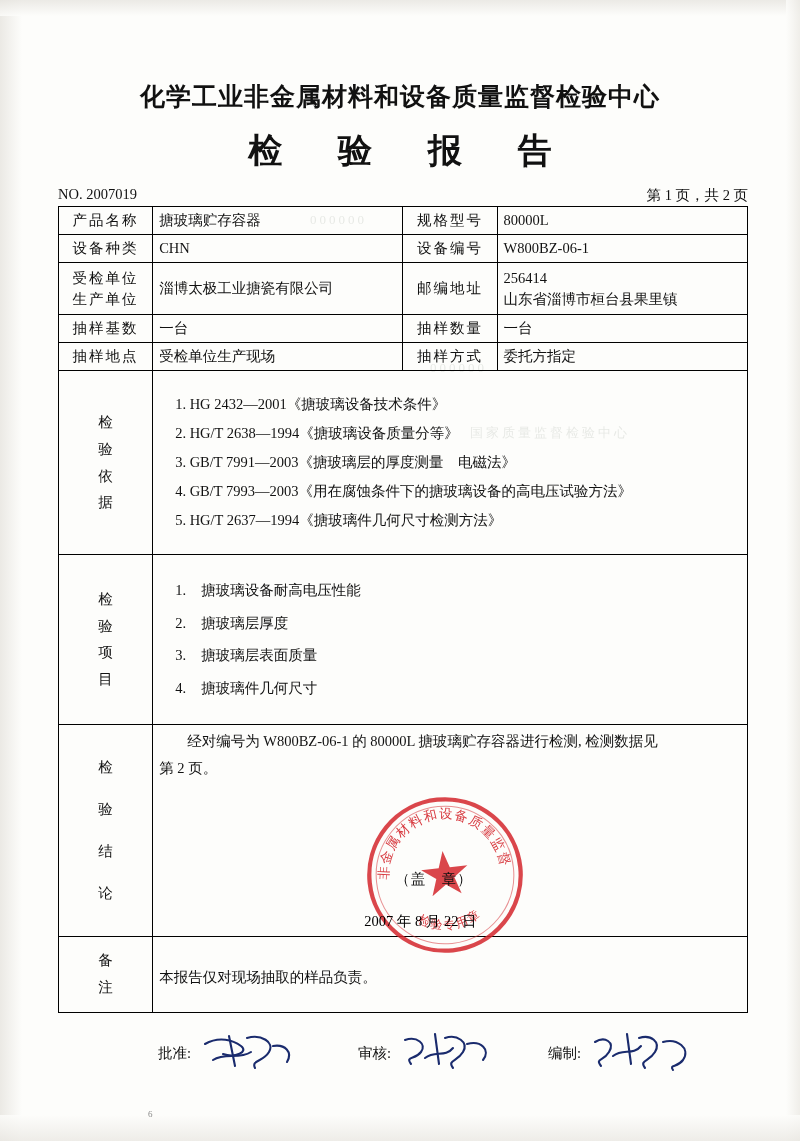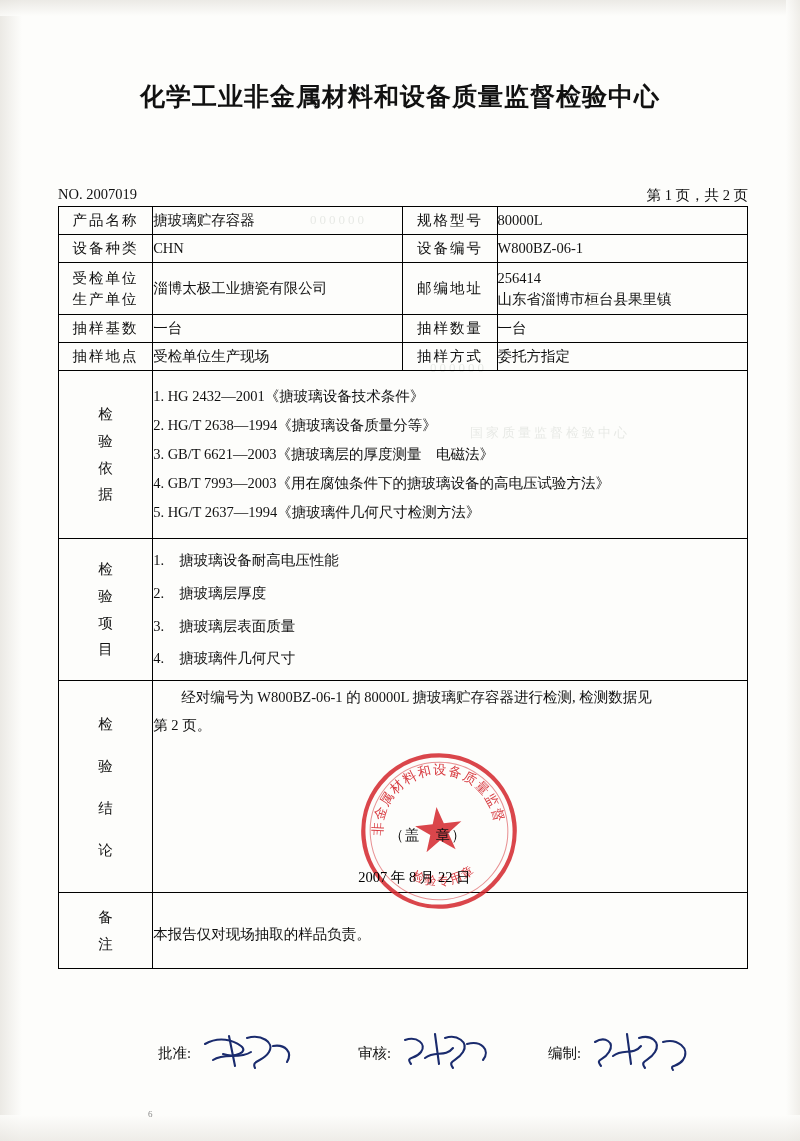--- a/index.html
+++ b/index.html
@@ -79,21 +79,21 @@
   table.report {
     position: absolute;
     left: 58px; top: 206px;
     width: 690px;
     border-collapse: collapse;
     table-layout: fixed;
   }
   table.report td {
     border: 1px solid #000;
     font-size: 14.5px;
-    padding: 3px 0;
+    padding: 3px 6px;
     vertical-align: middle;
     line-height: 1.45;
   }
   td.lbl {
     text-align: center;
     letter-spacing: 2px;
     white-space: nowrap;
   }
   td.val {
     text-align: left;
@@ -112,21 +112,21 @@
     line-height: 1.85;
     font-size: 14.5px;
   }
   .vert-chars span { display: block; }
 
   td.block {
     vertical-align: top;
     padding: 12px 10px 12px 14px;
   }
   .basis-list, .items-list {
-    margin: 0; padding: 0; list-style: none;
+    margin: 16px; padding: 0; list-style: none;
   }
   .basis-list li {
     font-size: 14.5px;
     line-height: 2.0;
     white-space: nowrap;
   }
   .items-list li {
     font-size: 14.5px;
     line-height: 2.25;
   }
@@ -208,20 +208,21 @@
   <div class="scan-edge-left"></div>
   <div class="scan-edge-top"></div>
   <div class="scan-edge-right"></div>
   <div class="scan-edge-bottom"></div>
 
   <div class="ghost" style="left:310px; top:212px;">000000</div>
   <div class="ghost" style="left:430px; top:360px;">000000</div>
   <div class="ghost" style="left:470px; top:424px;">国家质量监督检验中心</div>
 
   <div class="title-main">化学工业非金属材料和设备质量监督检验中心</div>
+  <div class="title-sub">检 验 报 告</div>
 
   <div class="meta-row">
     <span class="meta-no">NO. 2007019</span>
     <span class="meta-page">第 1 页，共 2 页</span>
   </div>
 
   <table class="report">
     <colgroup>
       <col class="w-lbl">
         <col class="w-val">
@@ -278,21 +279,21 @@
             <span>检</span>
             <span>验</span>
             <span>依</span>
             <span>据</span>
           </span>
         </td>
         <td class="block" colspan="3">
           <ul class="basis-list">
             <li>1. HG 2432—2001《搪玻璃设备技术条件》</li>
             <li>2. HG/T 2638—1994《搪玻璃设备质量分等》</li>
-            <li>3. GB/T 6621—2003《搪玻璃层的厚度测量　电磁法》</li>
+            <li>3. GB/T 7991—2003《搪玻璃层的厚度测量　电磁法》</li>
             <li>4. GB/T 7993—2003《用在腐蚀条件下的搪玻璃设备的高电压试验方法》</li>
             <li>5. HG/T 2637—1994《搪玻璃件几何尺寸检测方法》</li>
           </ul>
         </td>
       </tr>
 
       <tr style="height:142px;">
         <td class="lbl-vert">
           <span class="vert-chars">
             <span>检</span>

